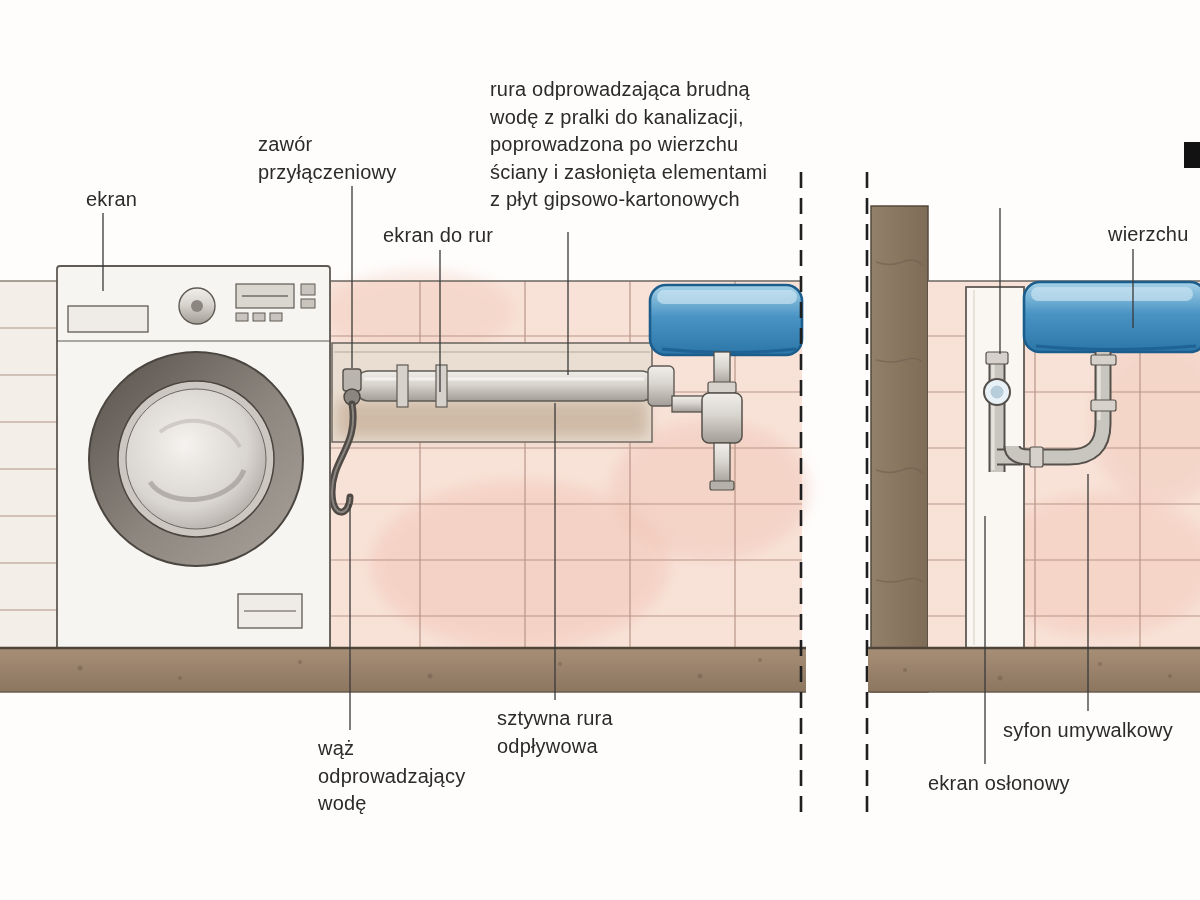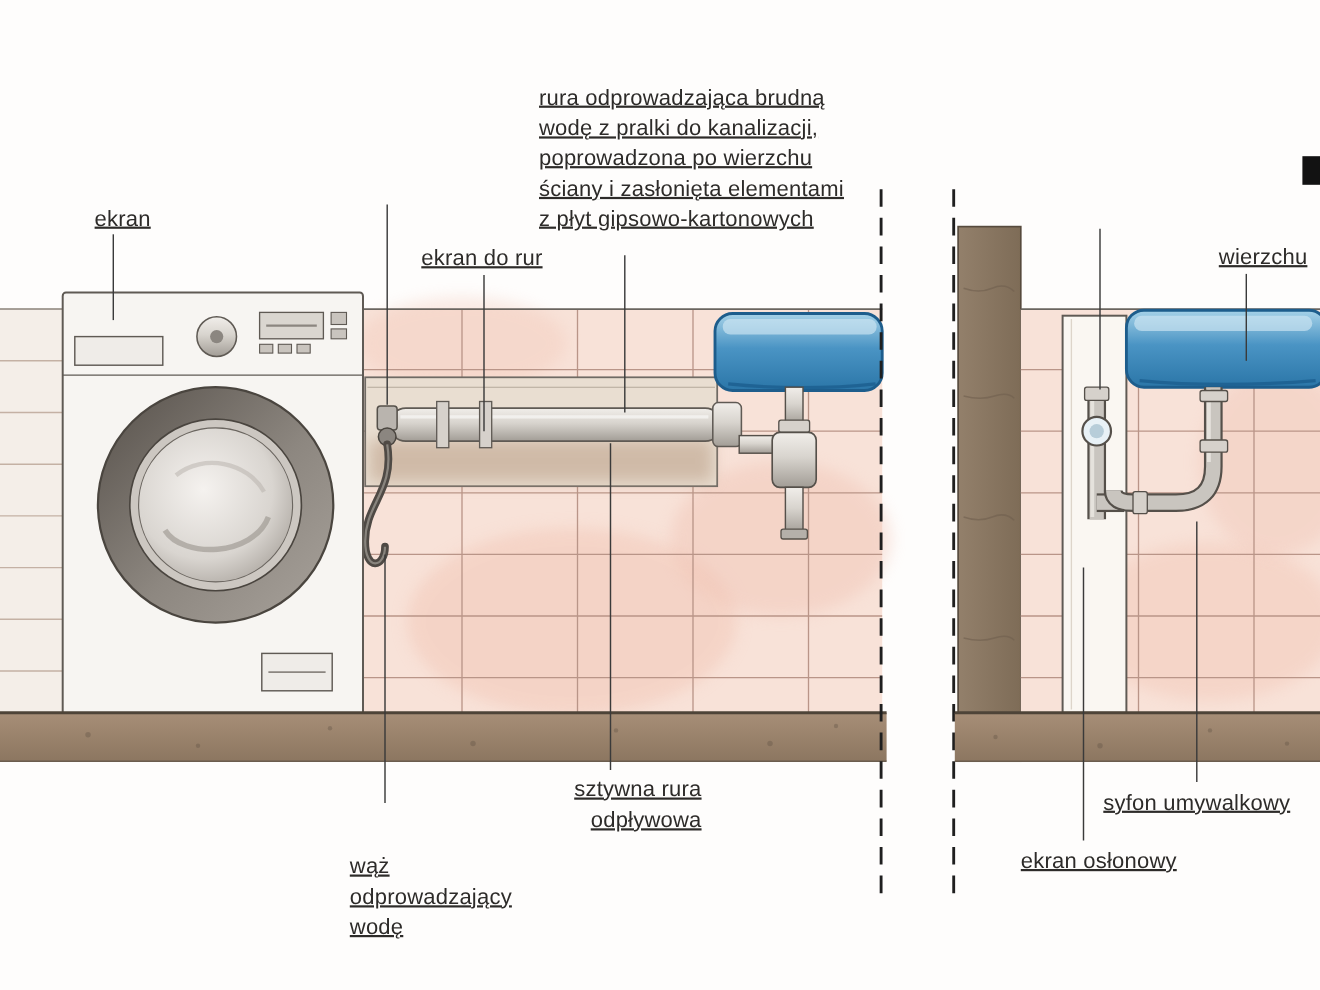--- a/index.html
+++ b/index.html
@@ -16,21 +16,20 @@
     overflow:hidden;
   }
   .canvas > svg { position:absolute; left:0; top:0; }
   .label {
     position:absolute;
     font-size:20px;
     line-height:1.38;
     color:#2d2b29;
     letter-spacing:0.2px;
     white-space:pre-line;
-    text-decoration:underline;
   }
 </style>
 </head>
 <body>
 
 <div class="canvas">
 
   <svg width="1200" height="900" viewBox="0 0 1200 900">
     <defs>
       <linearGradient id="pipeG" x1="0" y1="0" x2="0" y2="1">
@@ -229,28 +228,30 @@
       <line x1="1000" y1="208" x2="1000" y2="354"></line>
       <line x1="1133" y1="249" x2="1133" y2="328"></line>
       <line x1="350" y1="730" x2="350" y2="504"></line>
       <line x1="555" y1="700" x2="555" y2="403"></line>
       <line x1="1088" y1="711" x2="1088" y2="474"></line>
       <line x1="985" y1="764" x2="985" y2="516"></line>
     </g>
   </svg>
 
   <div class="label" style="left:86px;  top:186px;">ekran</div>
+  <div class="label" style="left:258px; top:131px;">zawór
+przyłączeniowy</div>
   <div class="label" style="left:383px; top:222px;">ekran do rur</div>
   <div class="label" style="left:490px; top:76px;">rura odprowadzająca brudną
 wodę z pralki do kanalizacji,
 poprowadzona po wierzchu
 ściany i zasłonięta elementami
 z płyt gipsowo-kartonowych</div>
   <div class="label" style="left:1108px;top:221px;">wierzchu</div>
-  <div class="label" style="left:318px; top:735px;margin-top:40px;">wąż
+  <div class="label" style="left:318px; top:735px;">wąż
 odprowadzający
 wodę</div>
-  <div class="label" style="left:522px; top:705px;text-align:right;">sztywna rura
+  <div class="label" style="left:497px; top:705px;">sztywna rura
 odpływowa</div>
   <div class="label" style="left:1003px;top:717px;">syfon umywalkowy</div>
   <div class="label" style="left:928px; top:770px;">ekran osłonowy</div>
 
 </div>
 
 </body></html>

